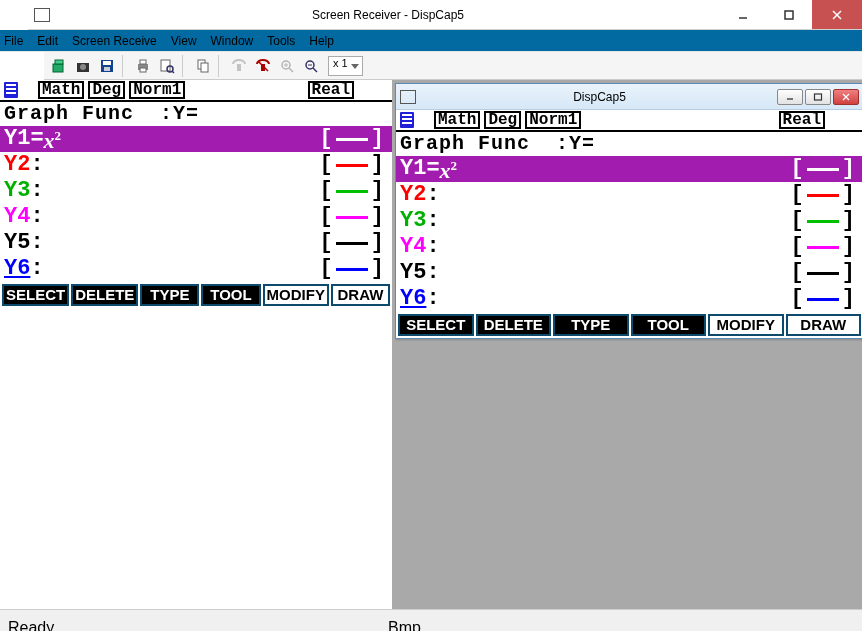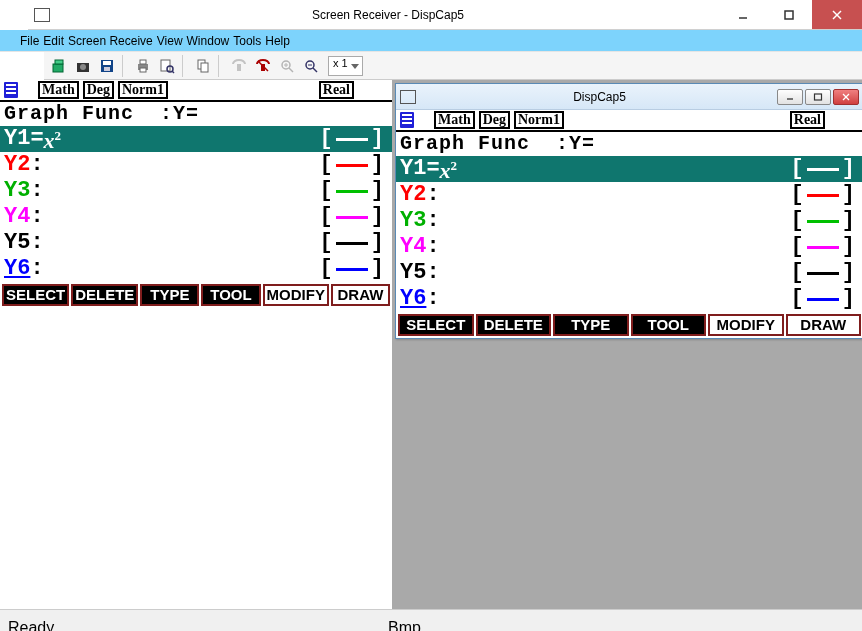--- a/index.html
+++ b/index.html
@@ -9,21 +9,21 @@
 .titlebar { height: 30px; background: #fff; display: flex; align-items: center; border-bottom: 1px solid #d0d0d0; margin-left: 28px; }
 .titlebar .icon-box { width: 28px; display: flex; justify-content: center; }
 .titlebar .app-icon { width: 16px; height: 14px; border: 1px solid #555; display: flex; flex-direction: column; }
 .titlebar .title { flex: 1; text-align: center; font-size: 12px; }
 .winbtns { display: flex; height: 100%; }
 .winbtn { width: 46px; display: flex; align-items: center; justify-content: center; color: #333; }
 .winbtn.close { background: #c75050; color: #fff; width: 50px; }
 .winbtn svg { width: 10px; height: 10px; }
 
 
-.menubar { height: 22px; background: #7dd3fc; display: flex; align-items: center; padding: 0 20px; gap: 4px; border-bottom: 1px solid #e5e5e5; }
+.menubar { height: 22px; background: #0369a1; display: flex; align-items: center; padding: 0 4px; gap: 14px; border-bottom: 1px solid #e5e5e5; }
 .menubar span { font-size: 12px; }
 
 
 .toolbar { height: 28px; background: #f5f5f5; border-bottom: 1px solid #ccc; display: flex; align-items: center; padding: 0 4px; gap: 2px; margin-left: 44px; }
 .tbtn { width: 22px; height: 22px; display: flex; align-items: center; justify-content: center; border: 1px solid transparent; }
 .tsep { width: 6px; height: 22px; border-left: 1px solid #ccc; margin: 0 2px; }
 .tbtn.disabled { opacity: 0.45; }
 .zoom-select { height: 20px; font-size: 11px; border: 1px solid #aaa; background: #fff; padding: 0 14px 0 4px; margin-left: 4px; position: relative; }
 .zoom-select::after { content: ""; position: absolute; right: 3px; top: 7px; border-left: 4px solid transparent; border-right: 4px solid transparent; border-top: 5px solid #666; }
 
@@ -31,36 +31,36 @@
 .client { display: flex; height: calc(631px - 30px - 22px - 28px - 22px); background: #a9a9a9; }
 .left { width: 392px; background: #fff; }
 .right { flex: 1; position: relative; }
 
 
 .calc { background: #fff; font-family: "Courier New", monospace; font-size: 20px; line-height: 24px; position: relative; }
 .calc .topbar { height: 22px; border-bottom: 2px solid #000; display: flex; align-items: center; padding: 0 4px; gap: 4px; font-size: 14px; font-weight: bold; }
 .badge-icon { width: 14px; height: 16px; background: #2020d8; border-radius: 1px; position: relative; }
 .badge-icon::before { content:""; position:absolute; top:2px; left:2px; right:2px; height:2px; background:#fff; }
 .badge-icon::after { content:""; position:absolute; top:6px; left:2px; right:2px; height:2px; background:#fff; box-shadow: 0 4px 0 #fff; }
-.tag { border: 2px solid #000; padding: 0 2px; font-family: Liberation Serif, serif; font-size: 14px; line-height: 14px; background:#fff; }
+.tag { border: 2px solid #000; padding: 0 2px; font-family: Liberation Mono, monospace; font-size: 16px; line-height: 14px; background:#fff; }
 .spacer { flex: 1; }
 .calc .headline { font-family: "Courier New", monospace; font-size: 20px; font-weight: bold; padding: 0 4px; letter-spacing: 1px; }
 .funcrow { display: flex; align-items: center; padding: 0 8px 0 4px; height: 26px; font-size: 22px; font-weight: bold; }
 .funcrow .lbl { font-family: "Courier New", monospace; }
 .funcrow .expr { font-family: "Times New Roman", serif; font-style: italic; font-size: 22px; }
 .funcrow .sup { font-size: 13px; vertical-align: super; font-style: normal; }
 .funcrow .fill { flex: 1; }
 .funcrow .style { font-family: "Courier New", monospace; letter-spacing: 0; display: flex; align-items: center; }
-.funcrow.sel { background: #0f766e; color: #fff; }
+.funcrow.sel { background: #a21caf; color: #fff; }
 .line-sample { display: inline-block; width: 32px; height: 3px; margin: 0 3px; vertical-align: middle; }
 .c-blue { color: #0000ff; text-decoration: underline; } .c-red { color: #ff0000; } .c-green { color: #00b000; } .c-magenta { color: #ff00ff; } .c-black { color: #000; }
 .b-blue { background: #0000ff; } .b-red { background: #ff0000; } .b-green { background: #00c000; } .b-magenta { background: #ff00ff; } .b-black { background: #000; } .b-white { background: #fff; }
 
 .softkeys { display: flex; padding: 2px; gap: 2px; }
-.sk { border: 2px solid #7f1d1d; font-family: "Arial Narrow", sans-serif; font-size: 15px; font-weight: bold; padding: 0 2px; line-height: 18px; text-align: center; flex: 1; }
+.sk { border: 2px solid #0c4a6e; font-family: "Arial Narrow", sans-serif; font-size: 15px; font-weight: bold; padding: 0 2px; line-height: 18px; text-align: center; flex: 1; }
 .sk.inv { background: #000; color: #fff; }
 
 
 .childwin { position: absolute; left: 3px; top: 3px; width: 469px; border: 1px solid #5a8ab5; background: #fff; box-shadow: 1px 1px 2px rgba(0,0,0,.2); }
 .childwin .ctitle { height: 26px; background: linear-gradient(#eaf3fb, #d6e7f7); display: flex; align-items: center; padding: 0 4px; border-bottom: 1px solid #b8cde2; }
 .childwin .ctitle .cicon { width: 16px; height: 14px; border: 1px solid #555; margin-right: 6px; }
 .childwin .ctitle .ctext { flex: 1; text-align: center; font-size: 12px; }
 .childwin .ctitle .cbtns { display: flex; gap: 2px; }
 .cbtn { width: 26px; height: 16px; border: 1px solid #888; border-radius: 2px; background: linear-gradient(#fefefe,#e2e2e2); display: flex; align-items: center; justify-content: center; font-size: 9px; }
 .cbtn.close2 { background: linear-gradient(#f08080,#d04040); border-color: #a03030; color: #fff; font-weight: bold; }

